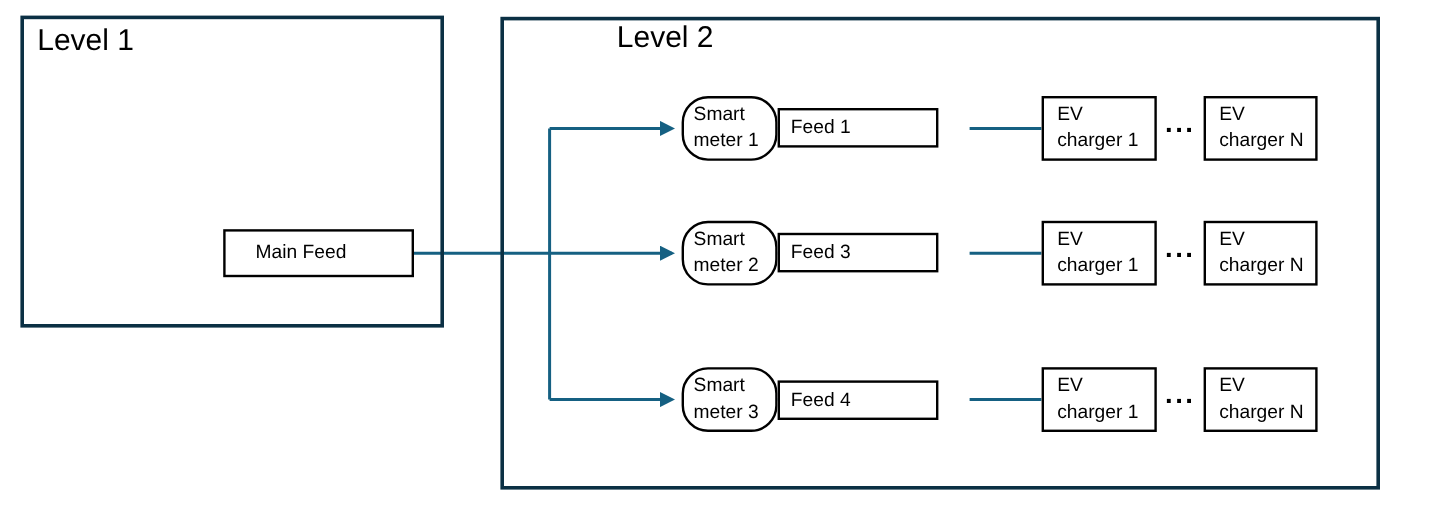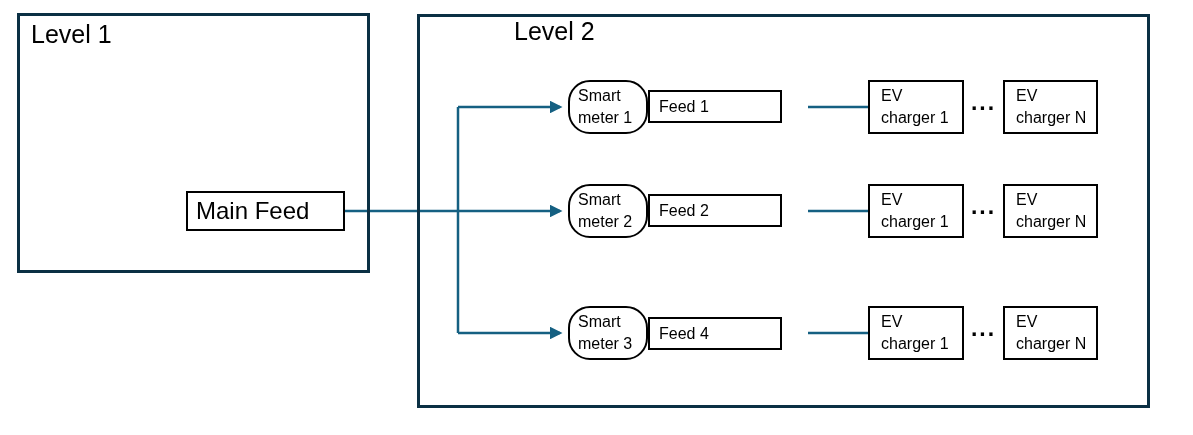--- a/index.html
+++ b/index.html
@@ -60,22 +60,22 @@
     display: flex;
     align-items: center;
     font-size: 16px;
     line-height: 22px;
     white-space: pre-line;
     padding-left: 9px;
     padding-right: 4px;
   }
   .main-feed-box {
     left: 186px; top: 191px; width: 159px; height: 40px;
-    font-size: 24px; line-height: 1;
-    padding-left: 8px;
+    font-size: 16px; line-height: 1;
+    padding-left: 25px;
     white-space: nowrap;
   }
   .smart-meter { left: 568px; width: 80px; height: 54px; padding-left: 8px; border-radius: 22px; }
   .feed-box    { left: 648px; width: 134px; height: 33px; }
   .ev-first    { left: 868px; width: 96px; height: 54px; padding-left: 11px; }
   .ev-last     { left: 1003px; width: 95px; height: 54px; padding-left: 11px; }
 
   .row1 .smart-meter, .row1 .ev-first, .row1 .ev-last { top: 80px; }
   .row1 .feed-box { top: 90px; }
   .row2 .smart-meter, .row2 .ev-first, .row2 .ev-last { top: 184px; }
@@ -136,21 +136,21 @@
     <div class="node ev-first">EV
 charger 1</div>
     <div class="dots">...</div>
     <div class="node ev-last">EV
 charger N</div>
   </div>
 
   <div class="row2">
     <div class="node smart-meter">Smart
 meter 2</div>
-    <div class="node feed-box">Feed 2</div>
+    <div class="node feed-box">Feed 3</div>
     <div class="node ev-first">EV
 charger 1</div>
     <div class="dots">...</div>
     <div class="node ev-last">EV
 charger N</div>
   </div>
 
   <div class="row3">
     <div class="node smart-meter">Smart
 meter 3</div>

